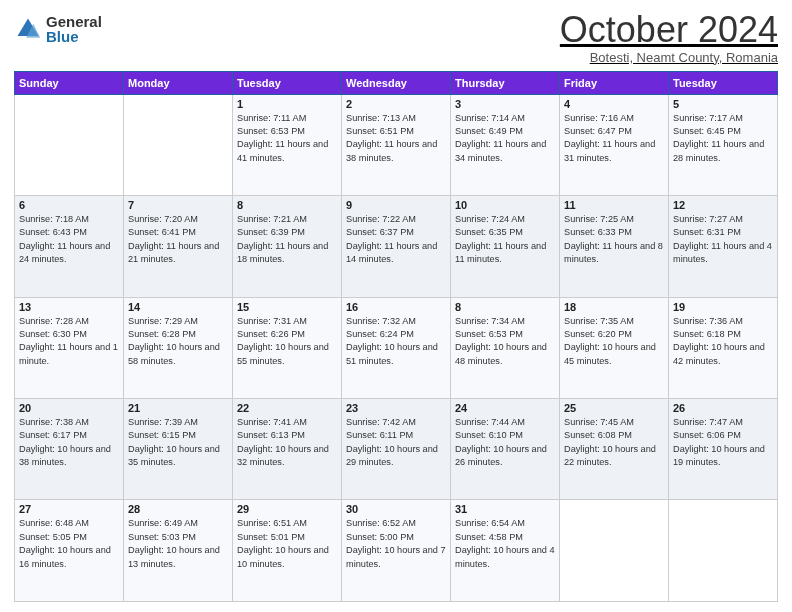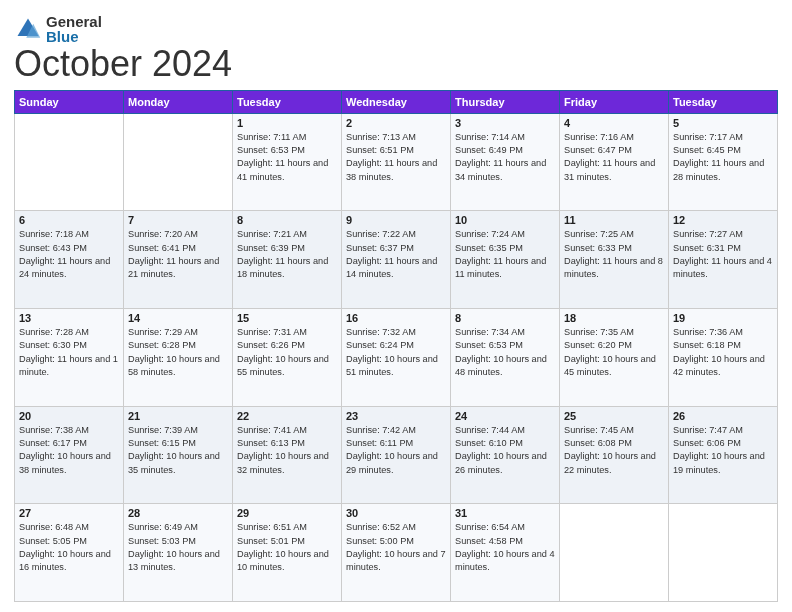--- a/index.html
+++ b/index.html
@@ -15,21 +15,20 @@
       height: 612px;
       padding: 10px 14px 10px 14px;
       display: flex;
       flex-direction: column;
     }
     .header {
       display: flex;
       align-items: flex-start;
       justify-content: space-between;
       margin-bottom: 6px;
-      flex-direction: column;
     }
     .logo {
       display: flex;
       align-items: center;
       gap: 4px;
       margin-top: 4px;
     }
     .logo-text {
       display: flex;
       flex-direction: column;
@@ -44,20 +43,21 @@
       font-size: 15px;
       font-weight: bold;
       color: #1a6fa8;
     }
     .logo-icon {
       width: 28px;
       height: 28px;
     }
     .title-block {
       text-align: right;
+      text-decoration: underline;
     }
     .month-title {
       font-size: 36px;
       color: #333;
       font-weight: normal;
       line-height: 1.1;
     }
     .location {
       font-size: 13px;
       color: #555;
@@ -120,20 +120,21 @@
         <polygon points="16,4 28,24 4,24" fill="#2e74b8"></polygon>
         <polygon points="22,10 30,26 14,26" fill="#5a9fd4" opacity="0.7"></polygon>
       </svg>
       <div class="logo-text">
         <span class="logo-general">General</span>
         <span class="logo-blue">Blue</span>
       </div>
     </div>
     <div class="title-block">
       <div class="month-title">October 2024</div>
+      <div class="location">Botesti, Neamt County, Romania</div>
     </div>
   </div>
 
   <table class="calendar">
     <thead>
       <tr>
       <th>Sunday</th>
           <th>Monday</th>
           <th>Tuesday</th>
           <th>Wednesday</th>

